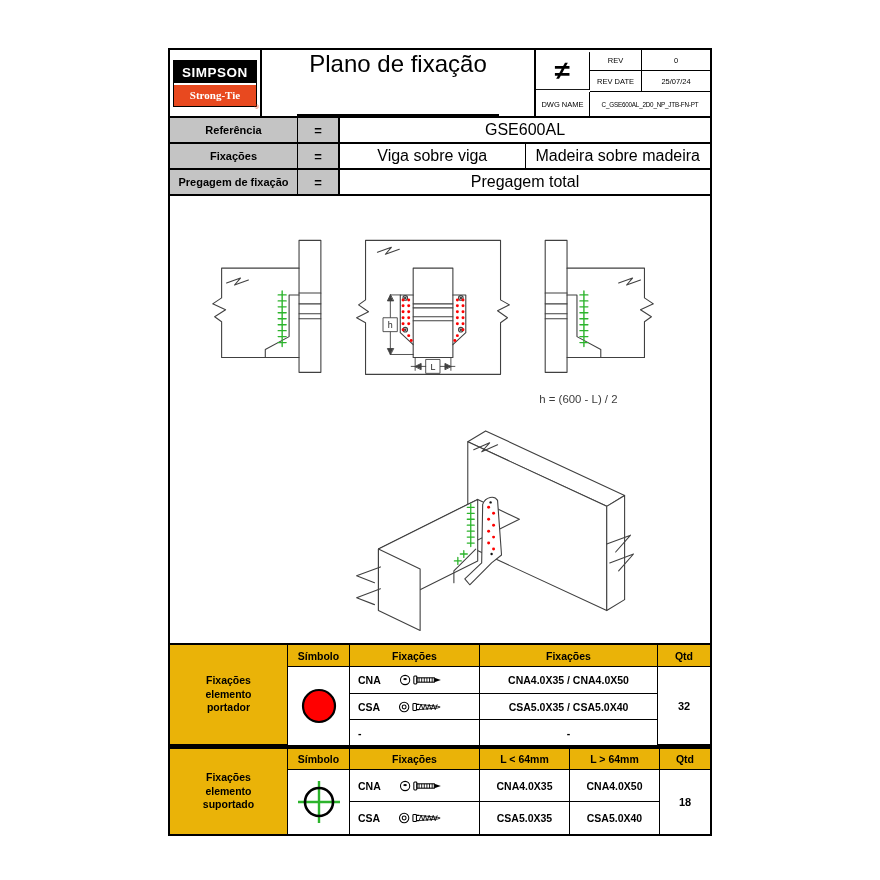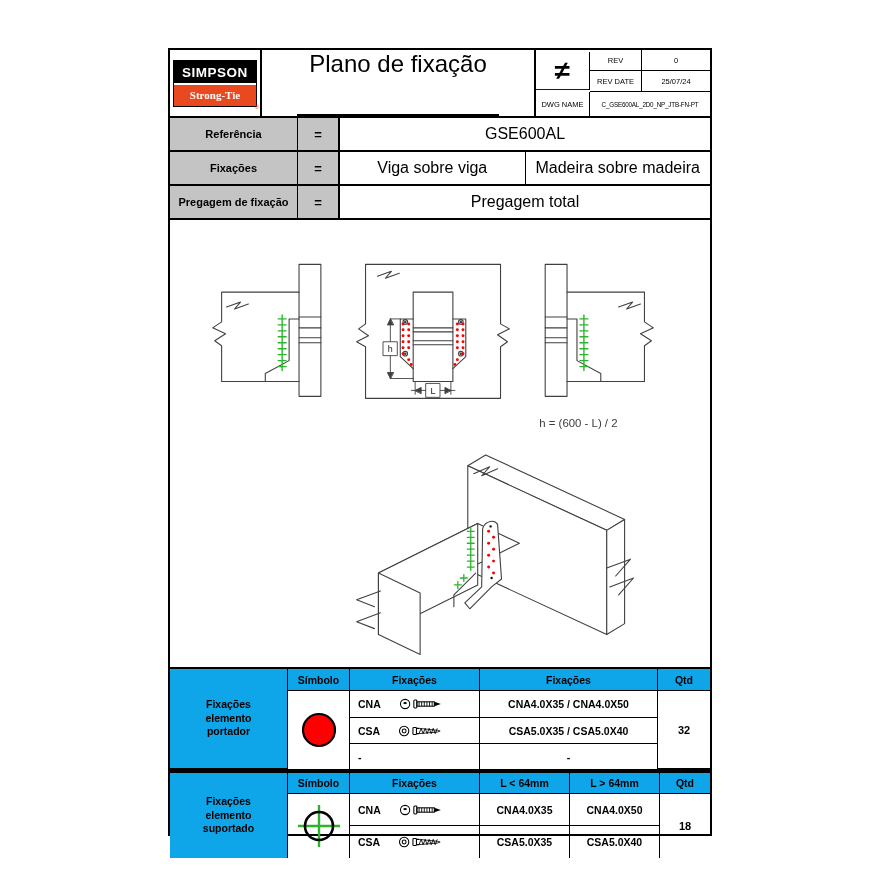--- a/index.html
+++ b/index.html
@@ -17,39 +17,39 @@
   .title-cell{flex:1;display:flex;justify-content:center;}
   .title-cell span{font-size:24px;border-bottom:2px solid #000;padding:0 12px 3px;}
   .rev-block{width:176px;border-left:2px solid #000;display:grid;grid-template-columns:54px 52px 1fr;grid-template-rows:21px 21px 1fr;box-sizing:border-box;}
   .rb{display:flex;align-items:center;justify-content:center;font-size:7.5px;border-right:1.5px solid #000;border-bottom:1.5px solid #000;box-sizing:border-box;overflow:hidden;}
   .rb.last-c{border-right:none;}
   .rb.last-r{border-bottom:none;}
   .proj{grid-row:1/3;grid-column:1;font-size:28px;font-weight:900;transform:scaleY(.9);}
   .dwgv{font-size:6.3px;letter-spacing:-.2px;white-space:nowrap;}
 
   
-  .refrow{height:34px;display:flex;border-bottom:2px solid #000;box-sizing:border-box;}
+  .refrow{height:26px;display:flex;border-bottom:2px solid #000;box-sizing:border-box;}
   .ref-label{width:128px;background:#C4C4C4;border-right:1.5px solid #000;display:flex;align-items:center;justify-content:center;font-weight:bold;font-size:11px;box-sizing:border-box;}
   .ref-eq{width:42px;background:#C4C4C4;border-right:2px solid #000;display:flex;align-items:center;justify-content:center;font-weight:bold;font-size:13px;box-sizing:border-box;}
   .ref-vals{flex:1;display:flex;}
   .ref-val{flex:1;display:flex;align-items:center;justify-content:center;font-size:16px;}
   .ref-val + .ref-val{border-left:1.5px solid #000;}
 
   
   .panel{height:447px;position:relative;background:#fff;}
   .panel svg{position:absolute;left:0;top:0;}
 
   
   .ftab{display:grid;box-sizing:border-box;}
   .t1{height:104px;grid-template-columns:118px 62px 130px 178px 1fr;grid-template-rows:22px 27px 26px 1fr;border-top:2px solid #000;border-bottom:2px solid #000;}
   .t2{height:87px;grid-template-columns:118px 62px 130px 90px 90px 1fr;grid-template-rows:21px 32px 1fr;border-top:2px solid #000;}
   .fc{border-right:1.5px solid #000;border-bottom:1.5px solid #000;display:flex;align-items:center;justify-content:center;font-size:10.5px;font-weight:bold;box-sizing:border-box;overflow:hidden;}
   .fc.last-c{border-right:none;}
   .fc.last-r{border-bottom:none;}
-  .gray{background:#0ea5e9;}
+  .gray{background:#eab308;}
   .rowlabel{white-space:pre-line;text-align:center;line-height:1.3;}
   .codecell{justify-content:flex-start;padding-left:8px;gap:18px;}
   .qtycell{font-size:11px;}
 </style>
 </head>
 <body>
 
 <div id="page">
  <div class="sheet">
 

